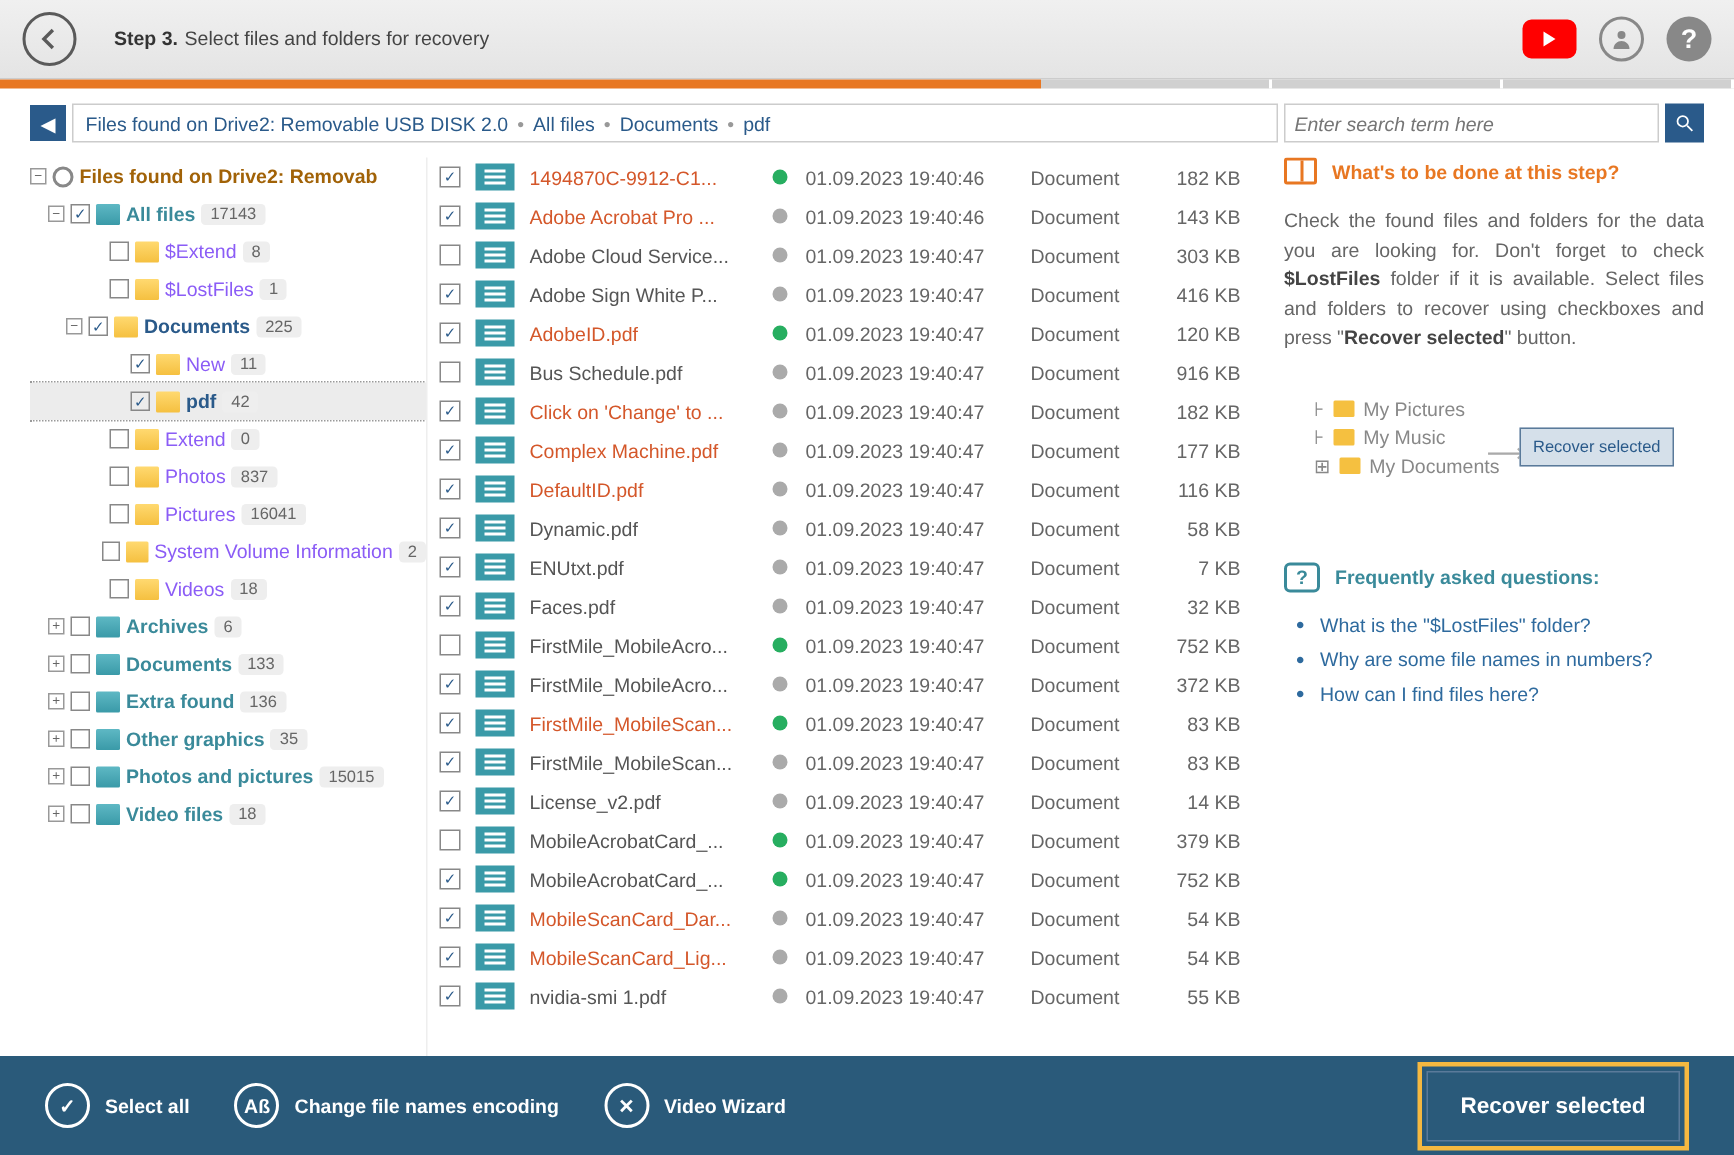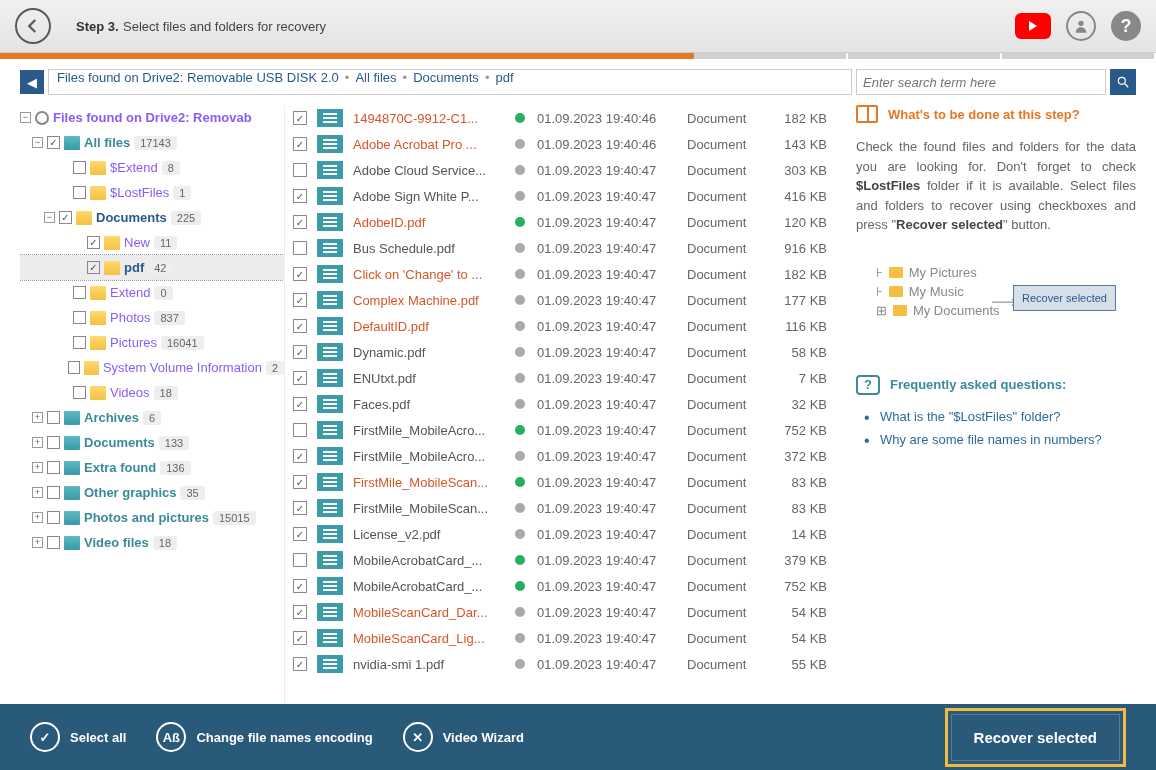--- a/index.html
+++ b/index.html
@@ -13,36 +13,36 @@
 .yt-icon{width:36px;height:26px;background:#ff0000;border-radius:6px;display:flex;align-items:center;justify-content:center}
 .yt-icon::after{content:"";border-left:8px solid #fff;border-top:5px solid transparent;border-bottom:5px solid transparent}
 .user-icon,.help-icon{width:30px;height:30px;border:2px solid #888;border-radius:50%;display:flex;align-items:center;justify-content:center;color:#888;font-weight:bold}
 .help-icon{background:#888;color:#fff;border:none;font-size:18px}
 .progress{height:6px;display:flex}
 .progress-seg{height:6px}
 .progress-seg.orange{background:#e87722;flex:0 0 60%}
 .progress-seg.gray{background:#d0d0d0;flex:1;border-right:2px solid #fff}
 .breadcrumb-bar{height:30px;margin:8px 20px;display:flex;align-items:center;gap:4px}
 .bc-back{width:24px;height:24px;background:#2a5a8a;display:flex;align-items:center;justify-content:center;color:#fff;cursor:pointer}
-.bc-path{flex:1;border:1px solid #ccc;height:26px;display:flex;padding:0 8px;font-size:13px;color:#2a5a8a}
+.bc-path{flex:1;border:1px solid #ccc;height:26px;display:flex;align-items:center;padding:0 8px;font-size:13px;color:#2a5a8a}
 .bc-path .sep{color:#999;margin:0 6px}
 .search-box{width:250px;height:26px;border:1px solid #ccc;padding:0 6px;font-style:italic;color:#999}
 .search-btn{width:26px;height:26px;background:#2a5a8a;display:flex;align-items:center;justify-content:center;cursor:pointer}
 .main{display:flex;height:600px;padding:0 20px}
 .tree-panel{width:265px;overflow-y:auto;overflow-x:hidden;border-right:1px solid #eee}
 .tree-node{display:flex;align-items:center;height:25px;cursor:pointer;white-space:nowrap}
 .tree-toggle{width:11px;height:11px;border:1px solid #999;display:flex;align-items:center;justify-content:center;font-size:9px;line-height:1;margin-right:4px;color:#666}
 .tree-spacer{display:inline-block}
 .tree-chk{width:13px;height:13px;border:1px solid #888;margin-right:4px;display:inline-flex;align-items:center;justify-content:center;font-size:10px;color:#2a5a8a}
 .tree-icon{width:16px;height:14px;margin-right:4px;display:inline-block}
 .folder-y{background:linear-gradient(#ffd970,#f5c040);border-radius:1px}
 .folder-t{background:linear-gradient(#5eb8c4,#3a9aa8);border-radius:1px}
 .disk-icon{width:14px;height:14px;border:2px solid #888;border-radius:50%;margin-right:4px}
 .tree-label{color:#8b5cf6}
-.tree-label.orange{color:#8b5cf6;font-weight:bold}
+.tree-label.orange{color:#a16207;font-weight:bold}
 .tree-label.teal{color:#3a8a9a;font-weight:bold}
 .tree-label.blue{color:#2a5a8a;font-weight:bold}
 .badge{background:#eee;border-radius:3px;padding:1px 6px;font-size:11px;color:#666;margin-left:4px}
 .tree-node.sel{background:#ececec;outline:1px dotted #999}
 .file-panel{flex:1;overflow-y:scroll;overflow-x:hidden;position:relative}
 .file-row{display:flex;align-items:center;height:26px;padding-left:8px}
 .file-chk{width:14px;height:14px;border:1px solid #888;margin-right:10px;display:flex;align-items:center;justify-content:center;font-size:10px;color:#2a5a8a;flex-shrink:0}
 .file-chk.checked::after{content:"✓"}
 .file-icon{width:26px;height:18px;background:#3a9aa8;margin-right:10px;display:flex;align-items:center;justify-content:center;flex-shrink:0}
 .file-icon::after{content:"";width:14px;height:2px;background:#fff;box-shadow:0 -4px 0 #fff,0 4px 0 #fff}
@@ -484,20 +484,21 @@
       <div class="rp-arrow">⟶</div>
       <div class="rp-btn-sm">Recover selected</div>
     </div>
     <div class="faq-title">
         <span class="q-icon">?</span>
         <span>Frequently asked questions:</span>
       </div>
     <div id="faq">
         <div class="faq-item">What is the "$LostFiles" folder?</div>
         <div class="faq-item">Why are some file names in numbers?</div>
+        <div class="faq-item">How can I find files here?</div>
       </div>
   </div>
 </div>
 
 <div class="hscroll">
   <div class="hscroll-left">◀ ▶</div>
     <div class="hscroll-right">◀ ▶</div>
 </div>
 
 <div class="footer">

